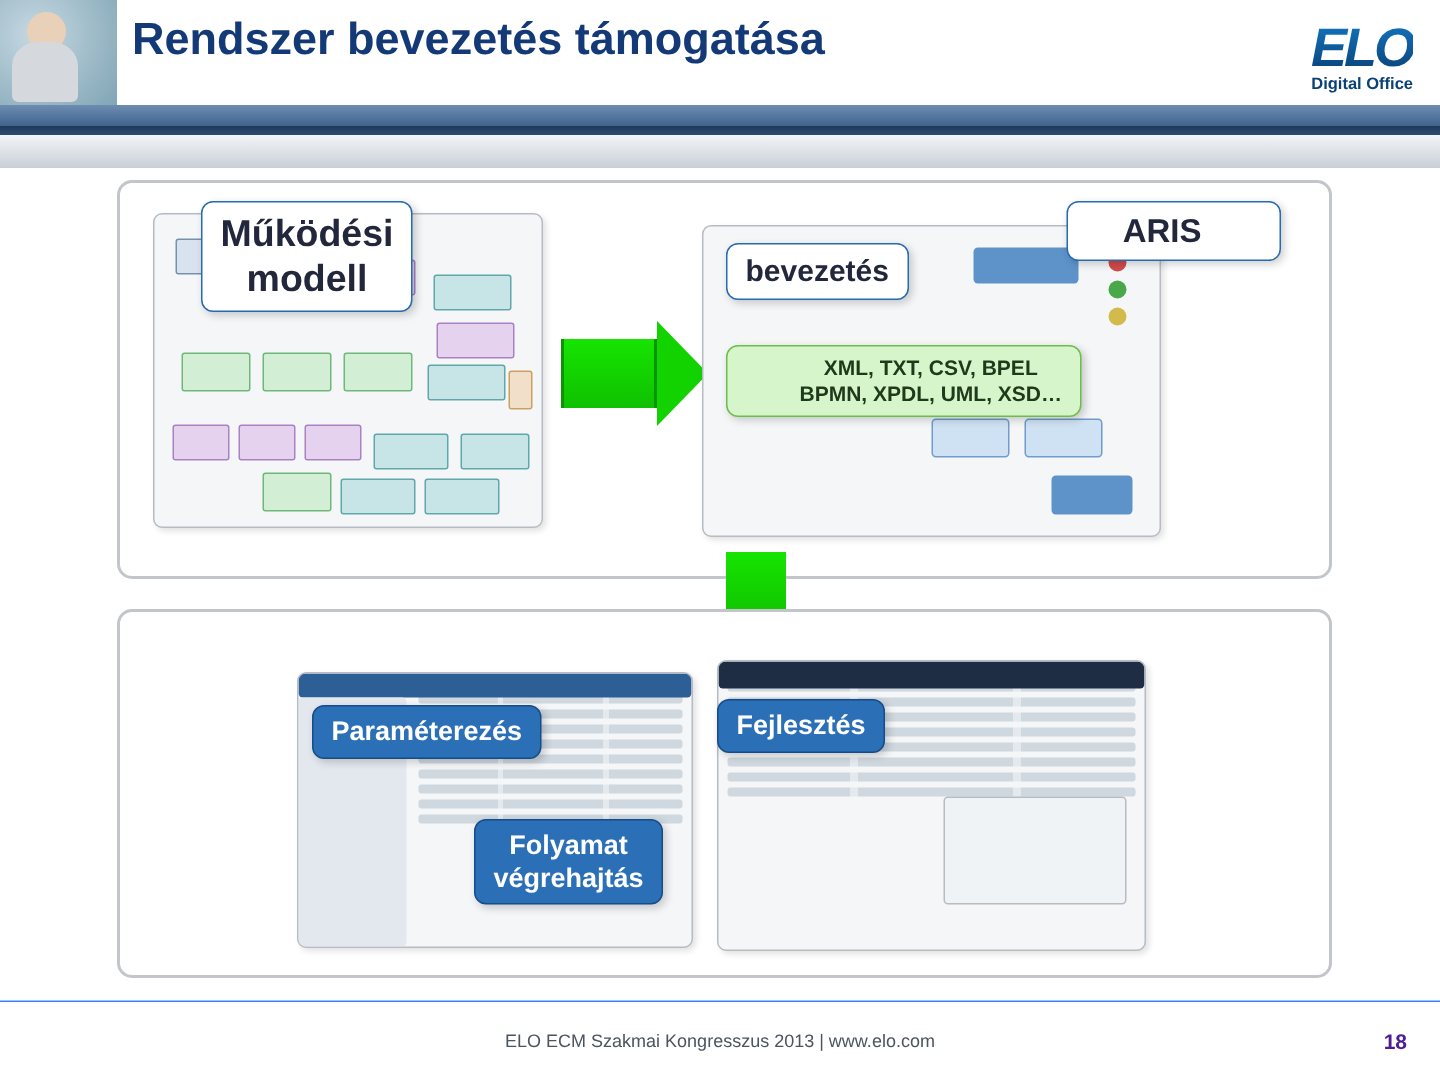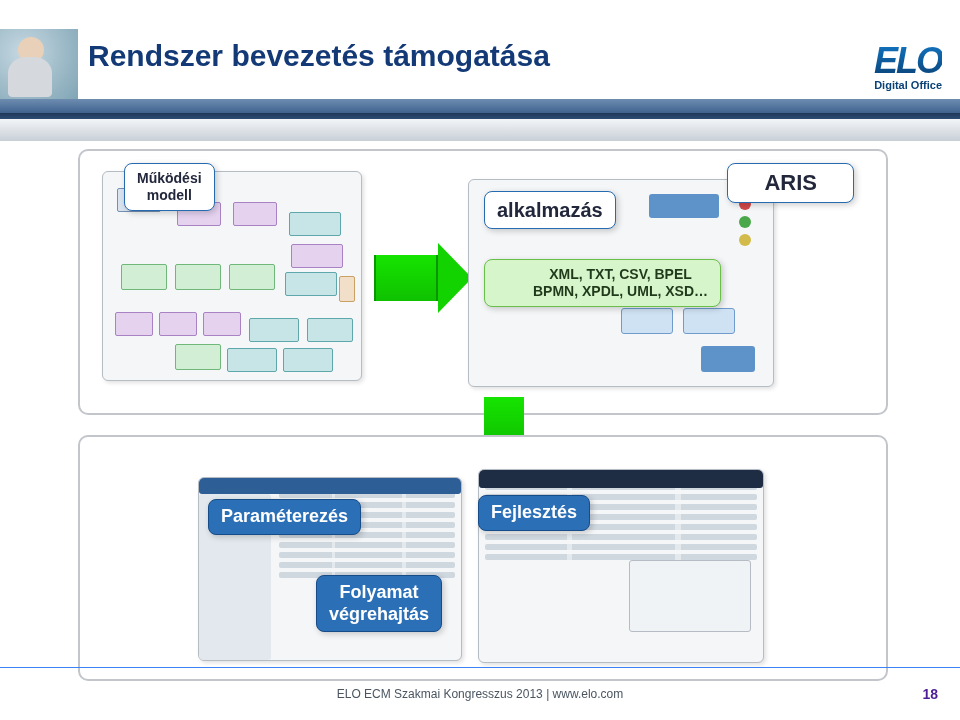--- a/index.html
+++ b/index.html
@@ -9,21 +9,20 @@
     height: 720px;
     background: #ffffff;
     font-family: Arial, Helvetica, sans-serif;
     color: #222;
     overflow: hidden;
   }
 
   .header {
     position: relative;
     height: 112px;
-    margin-top: 29px;
   }
   .header-top {
     position: absolute;
     top: 0; left: 0; right: 0;
     height: 70px;
     background: #ffffff;
   }
   .header-photo {
     position: absolute;
     top: 0; left: 0;
@@ -263,41 +262,41 @@
       <div class="mini purple" style="left:12px; top:140px; width:36px; height:22px;"></div>
       <div class="mini purple" style="left:56px; top:140px; width:36px; height:22px;"></div>
       <div class="mini purple" style="left:100px; top:140px; width:36px; height:22px;"></div>
       <div class="mini teal" style="left:146px; top:146px; width:48px; height:22px;"></div>
       <div class="mini teal" style="left:204px; top:146px; width:44px; height:22px;"></div>
       <div class="mini green" style="left:72px; top:172px; width:44px; height:24px;"></div>
       <div class="mini teal" style="left:124px; top:176px; width:48px; height:22px;"></div>
       <div class="mini teal" style="left:180px; top:176px; width:48px; height:22px;"></div>
     </div>
 
-    <div class="labelbox" style="left:44px; top:12px; font-size:14px;">
+    <div class="labelbox" style="left:54px; top:12px; font-size:25px;">
       <div>Működési</div>
       <div>modell</div>
     </div>
 
     <div class="arrow arrow-right" style="left:294px; top:104px;"></div>
 
     <div class="screenshot" style="left:388px; top:28px; width:304px; height:206px;">
       <div class="block" style="left:180px; top:14px; width:70px; height:24px; background:#5e93c9;"></div>
       <div class="block" style="left:270px; top:18px; width:12px; height:12px; background:#d24a4a; border-radius:50%;"></div>
       <div class="block" style="left:270px; top:36px; width:12px; height:12px; background:#4aa84a; border-radius:50%;"></div>
       <div class="block" style="left:270px; top:54px; width:12px; height:12px; background:#d2bb4a; border-radius:50%;"></div>
       <div class="block" style="left:152px; top:128px; width:50px; height:24px; background:#cfe2f3; border:1px solid #6f9bcd;"></div>
       <div class="block" style="left:214px; top:128px; width:50px; height:24px; background:#cfe2f3; border:1px solid #6f9bcd;"></div>
       <div class="block" style="left:232px; top:166px; width:54px; height:26px; background:#5e93c9;"></div>
     </div>
 
-    <div class="labelbox" style="right:32px; top:12px; font-size:22px; padding-left:36px; padding-right:36px;">ARIS</div>
+    <div class="labelbox" style="right:32px; top:12px; font-size:22px; padding-left:36px; padding-right:52px;">ARIS</div>
 
     <div class="labelbox" style="left:404px; top:40px; font-size:20px;">
-      <div>alkalmazás</div>
+      <div>bevezetés</div>
     </div>
 
     <div class="labelbox green" style="left:404px; top:108px; font-size:14px;">
       <div>XML, TXT, CSV, BPEL</div>
       <div>BPMN, XPDL, UML, XSD…</div>
     </div>
 
   </div>
 
   <div class="arrow arrow-down" style="left:484px; top:256px;"></div>

